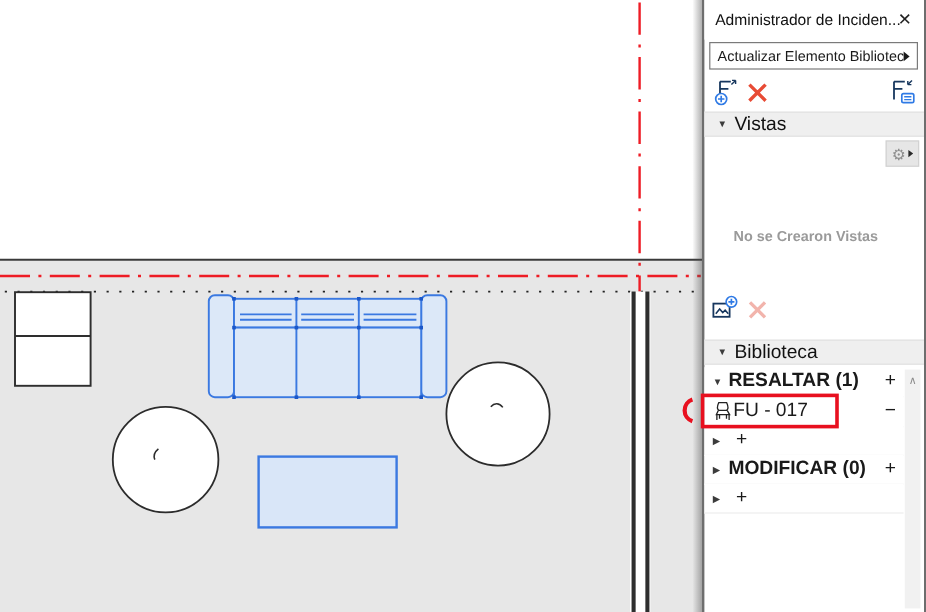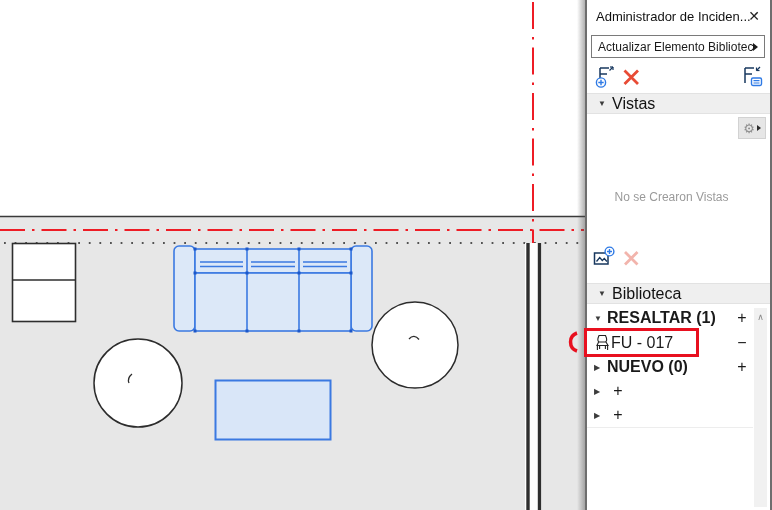--- a/index.html
+++ b/index.html
@@ -29,21 +29,21 @@
   .secheader{position:absolute;left:0;right:0;height:21px;background:#efefef;
     border-top:1px solid #e2e2e2;border-bottom:1px solid #e2e2e2;box-sizing:border-box;
     display:flex;align-items:center;}
   .secheader .caret{font-size:8px;color:#3c3c3c;margin-left:11px;width:14px;}
   .secheader .sclabel{font-size:16px;color:#111;}
   .gearbtn{position:absolute;right:4px;top:117px;width:28px;height:22px;background:#e6e6e6;
     border:1px solid #d2d2d2;box-sizing:border-box;display:flex;align-items:center;justify-content:center;cursor:pointer;}
   .gearbtn .gear{font-size:13px;color:#8f8f8f;line-height:1;}
   .gearbtn .mini-tri{width:0;height:0;border-left:4px solid #2a2a2a;border-top:3px solid transparent;
     border-bottom:3px solid transparent;margin-left:2px;}
-  .emptymsg{position:absolute;left:0;right:14px;top:190px;text-align:center;font-size:12px;color:#9a9a9a;}
+  .emptymsg{position:absolute;left:0;right:14px;top:190px;text-align:center;font-size:12px;color:#9a9a9a;font-weight:bold;}
   .toolbar2{position:absolute;left:0;top:244px;right:0;height:30px;}
 
   .rows{position:absolute;left:0;top:306px;right:0;}
   .row{position:absolute;left:0;right:17px;height:24px;border-bottom:1px solid #ededed;
     display:flex;align-items:center;background:#fff;}
   .row .caret{font-size:8px;color:#3c3c3c;margin-left:7px;width:13px;}
   .row .itemicon{margin-left:7px;width:17px;height:18px;}
   .row .rlabel{font-size:16px;flex:1;white-space:nowrap;}
   .row.group .rlabel{font-weight:bold;}
   .row .rowbtn{font-size:16px;color:#1a1a1a;width:22px;text-align:center;cursor:pointer;}
@@ -224,25 +224,25 @@
               <path d="M4.6 8 L3 11.5 h11 L12 8"></path>
               <path d="M3.4 11.5 v4.5 M13.6 11.5 v4.5 M5.6 11.5 v3.4 M11.4 11.5 v3.4"></path>
             </g>
           </svg>
         </span>
         <span class="rlabel">FU - 017</span>
         <span class="rowbtn">−</span>
       </div>
       <div class="row group" style="top:49px;">
         <span class="caret">▶</span>
-        <span class="rlabel">NUEVO (0)</span>
         <span class="rowbtn">+</span>
       </div>
       <div class="row group" style="top:73px;">
         <span class="caret">▶</span>
+        <span class="rlabel">MODIFICAR (0)</span>
         <span class="rowbtn">+</span>
       </div>
       <div class="row group" style="top:97px;">
         <span class="caret">▶</span>
         <span class="rowbtn">+</span>
       </div>
     </div>
 
     <div class="vscroll">
       <span class="upar">∧</span>

